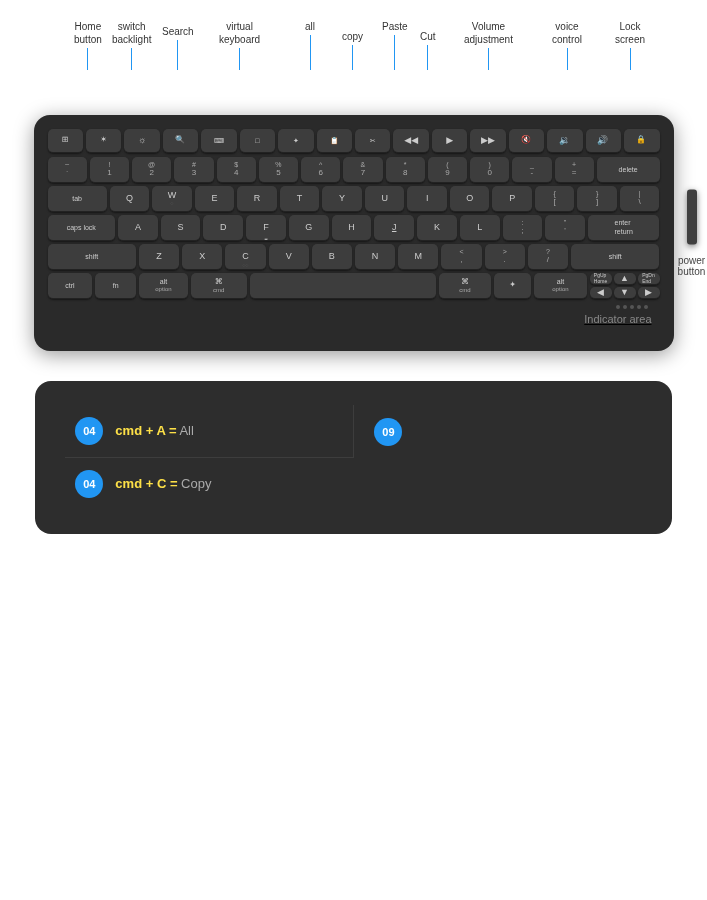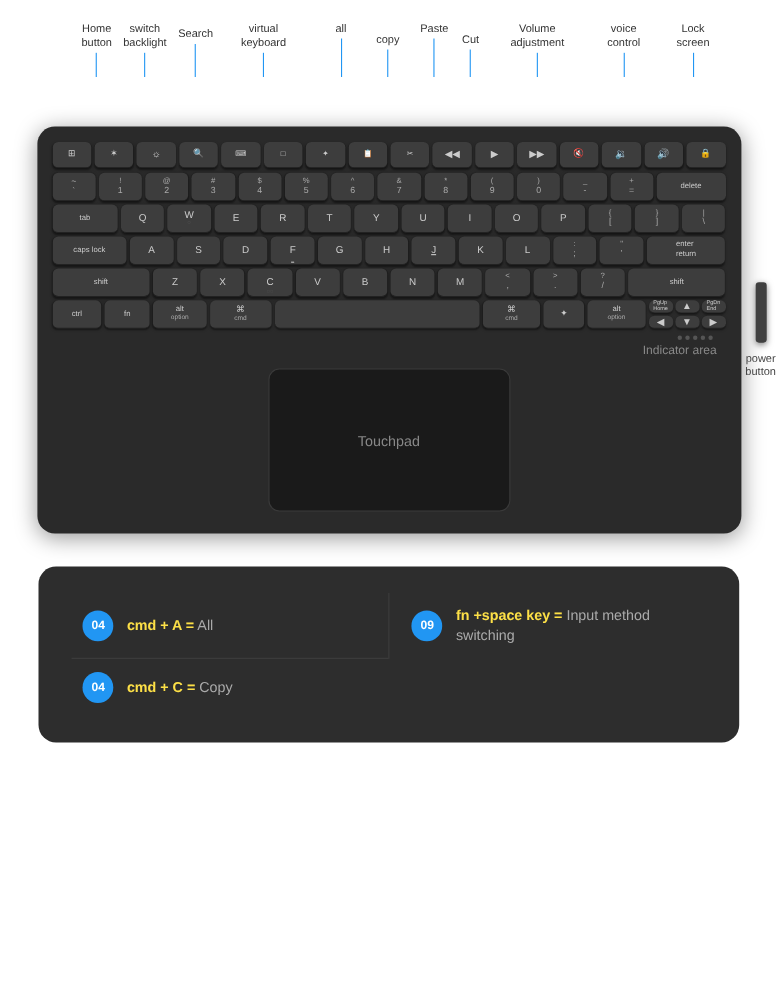--- a/index.html
+++ b/index.html
@@ -83,20 +83,21 @@
     .key-cmd2 { flex: 1.4; font-size: 7px; }
     .key-opt2 { flex: 1.4; font-size: 7px; }
 
     
     .bottom-area {
       display: flex;
       flex-direction: column;
       align-items: flex-end;
       margin-top: 6px;
       padding: 0 4px;
+      text-decoration: underline;
     }
 
     .indicator-row {
       display: flex;
       align-items: center;
       justify-content: flex-end;
       width: 100%;
       margin-bottom: 4px;
     }
 
@@ -469,25 +470,20 @@
             <div class="dot"></div>
             <div class="dot"></div>
             <div class="dot"></div>
             <div class="dot"></div>
             <div class="dot"></div>
           </div>
         </div>
         <div style="display:flex; justify-content:flex-end; width:100%; margin-bottom:6px;">
           <span style="font-size:11px; color:#888; margin-right:4px;">Indicator area</span>
         </div>
-        <div class="touchpad-container">
-          <div class="touchpad">
-            <span class="touchpad-label">Touchpad</span>
-          </div>
-        </div>
       </div>
     </div>
 
     <div class="power-side">
       <div class="power-bar"></div>
       <div class="power-text">power
 button</div>
     </div>
   </div>
 </div>
@@ -500,23 +496,20 @@
       <span class="key-combo">cmd + A =</span><span class="result">  All</span>
     </div>
   </div>
 
 
 
 
 
   <div class="shortcut-item" style="border-left:1px solid #3d3d3d; padding-left:20px;">
     <div class="badge">09</div>
-    <div class="shortcut-text">
-      <span class="key-combo">fn +space key =</span><span class="result"> Input method<br>switching</span>
-    </div>
   </div>
 
   <div class="shortcut-item" style="border-bottom:none;">
     <div class="badge">04</div>
     <div class="shortcut-text">
       <span class="key-combo">cmd + C =</span><span class="result">  Copy</span>
     </div>
   </div>
 
 

